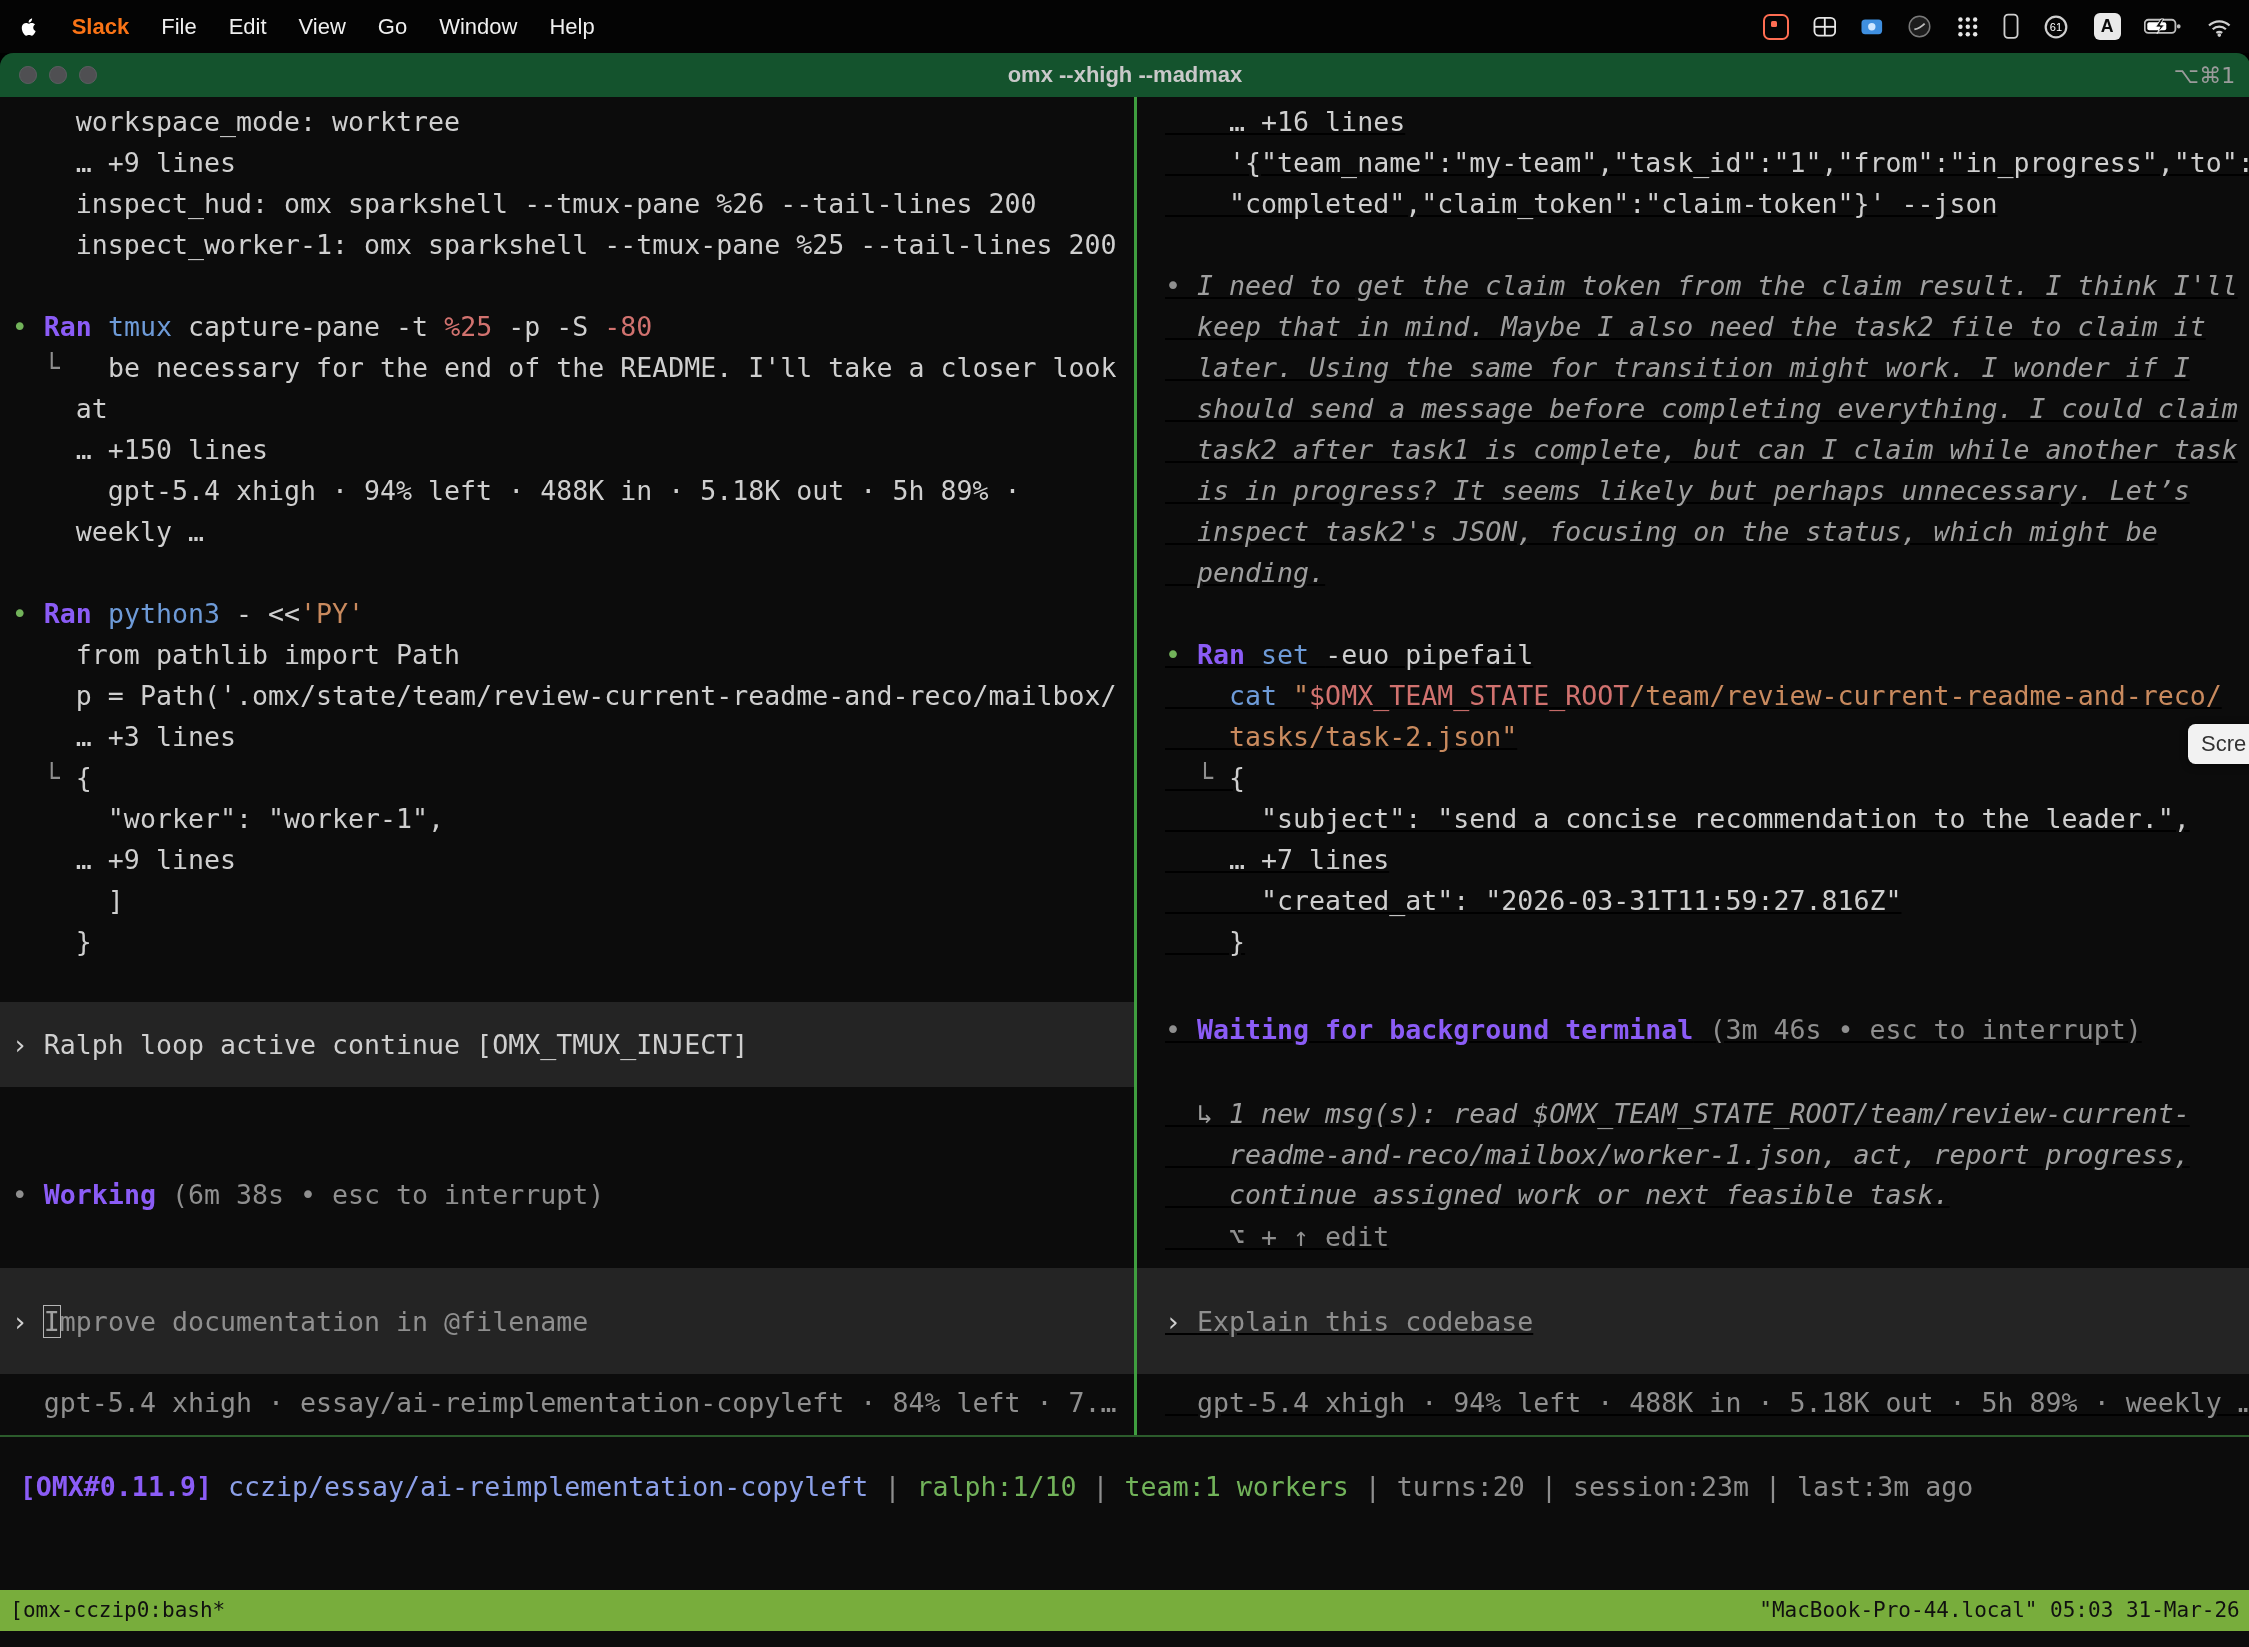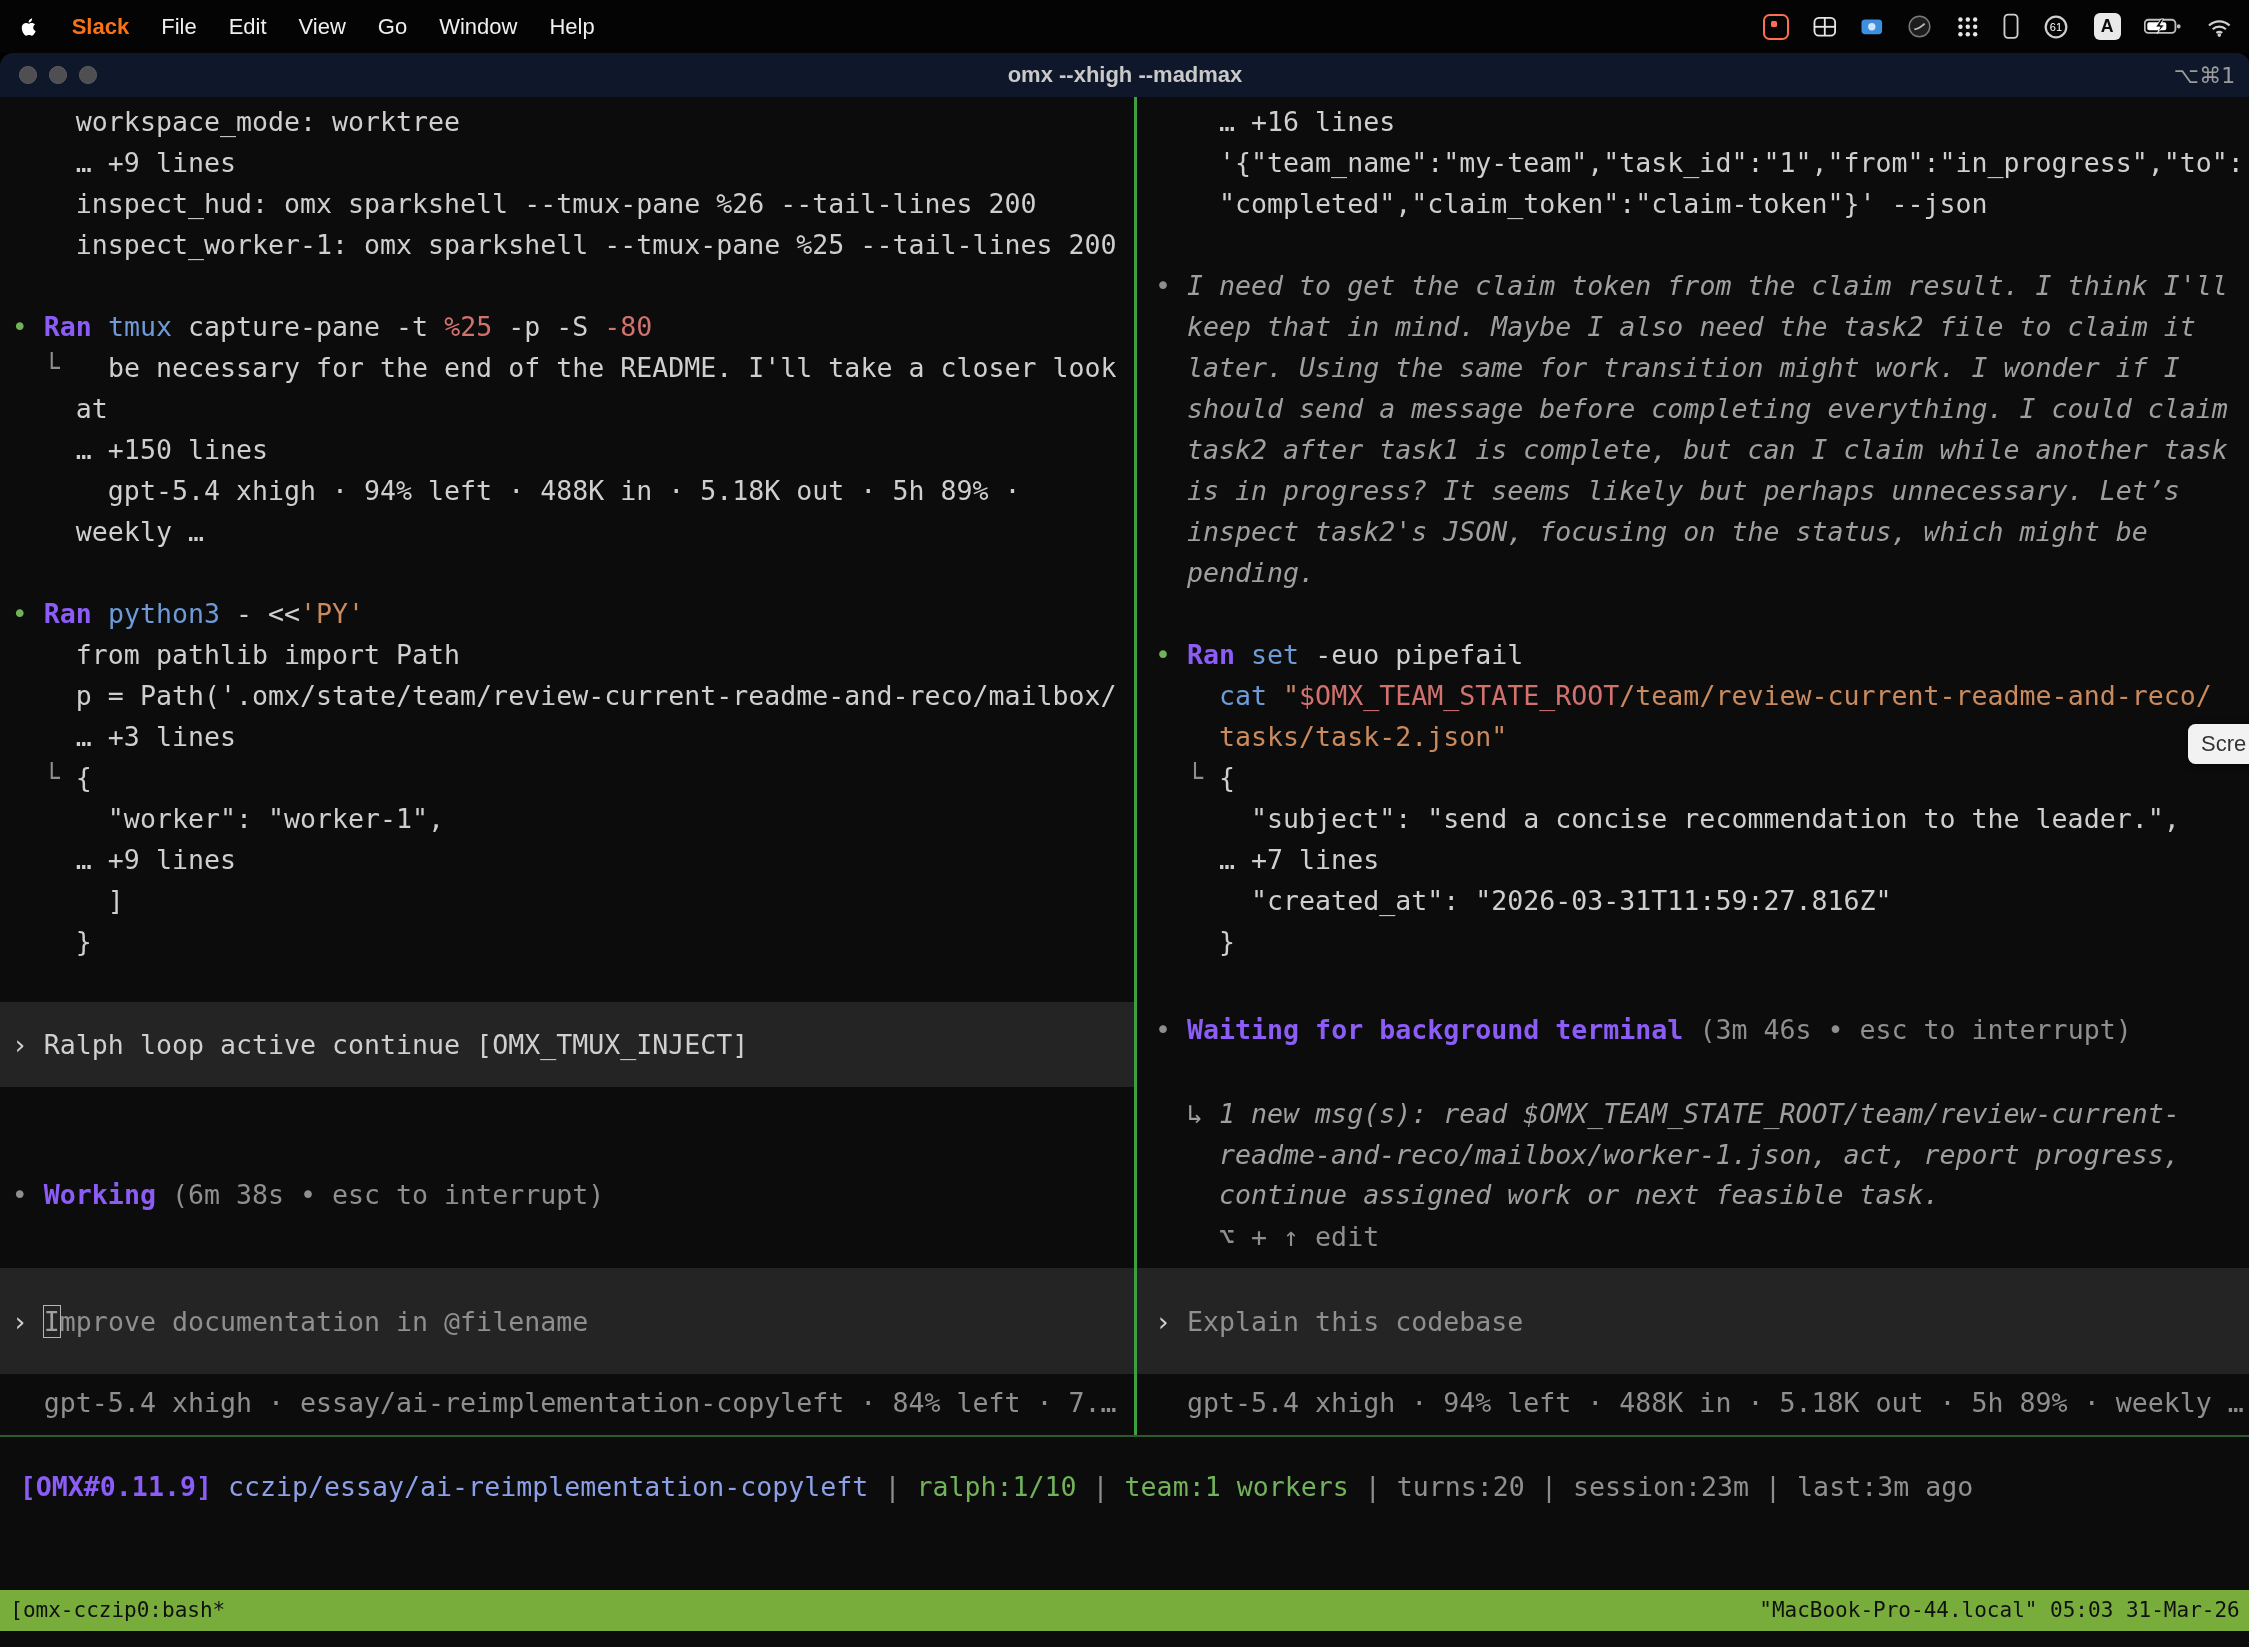--- a/index.html
+++ b/index.html
@@ -16,38 +16,38 @@
   .menubar-right{display:flex;align-items:center;gap:23.6px;}
   .ic{display:inline-flex;align-items:center;justify-content:center;}
   .ic.rec{width:22px;height:22px;border:2.2px solid #ff6d52;border-radius:6.6px;position:relative;}
   .ic.rec::after{content:"";position:absolute;left:5.9px;top:5.9px;width:5.9px;height:5.9px;background:#ff6d52;border-radius:1.5px;}
   .abox{width:26.6px;height:26.6px;background:#e9e9e9;border-radius:5.9px;color:#0a0a0a;font-weight:700;
     font-size:17.7px;display:flex;align-items:center;justify-content:center;}
 
   
   .window{position:absolute;top:53px;left:0;width:2250px;height:1594px;background:#0c0c0c;
     border-radius:13.3px 13.3px 0 0;overflow:hidden;}
-  .titlebar{position:relative;height:44px;background:#0f172a;border-bottom:0.7px solid #141414;
+  .titlebar{position:relative;height:44px;background:#14532d;border-bottom:0.7px solid #141414;
     display:flex;align-items:center;justify-content:center;}
   .lights{position:absolute;left:19px;top:0;height:44px;display:flex;align-items:center;gap:12.5px;}
   .light{width:17.7px;height:17.7px;border-radius:50%;background:#4f4f52;border:0.7px solid #5e5e62;box-sizing:border-box;}
   .win-title{color:#c9c9c9;font-size:22px;font-weight:700;}
   .win-shortcut{position:absolute;right:14.8px;color:#9b9b9b;font-size:22px;font-family:"DejaVu Sans",sans-serif;}
 
   
   .terminal{position:absolute;top:44px;left:0;width:2250px;height:1493px;background:#0c0c0c;
     font-family:"DejaVu Sans Mono","DejaVu Sans",monospace;font-size:26.6px;}
   .pane{position:absolute;top:0;height:1338px;overflow:hidden;}
   .pane.leftp{left:0;width:1134px;}
   .pane.rightp{left:1137px;width:1113px;}
   .flow{position:absolute;top:3.7px;left:0;right:0;}
   .tl{height:41px;line-height:41px;white-space:pre;overflow:hidden;}
   .abs-line{position:absolute;left:0;right:0;height:41px;line-height:41px;white-space:pre;overflow:hidden;}
   .pane.leftp .tl,.pane.leftp .abs-line,.pane.leftp .bl{padding-left:11.8px;}
-  .pane.rightp .tl,.pane.rightp .abs-line,.pane.rightp .bl{padding-left:18px;}
+  .pane.rightp .tl,.pane.rightp .abs-line,.pane.rightp .bl{padding-left:28px;text-decoration:underline;}
   .band{position:absolute;left:0;right:0;background:#242424;display:flex;align-items:center;}
   .bl{height:41px;line-height:41px;white-space:pre;width:100%;overflow:hidden;}
   .band1{top:905px;height:85px;}
   .band2{top:1171px;height:106px;}
   .working{top:1077px;}
   .statusline{top:1285px;}
   .waiting{top:912px;}
   .msg1{top:996px;}
   .msg2{top:1037px;}
   .msg3{top:1077px;}

